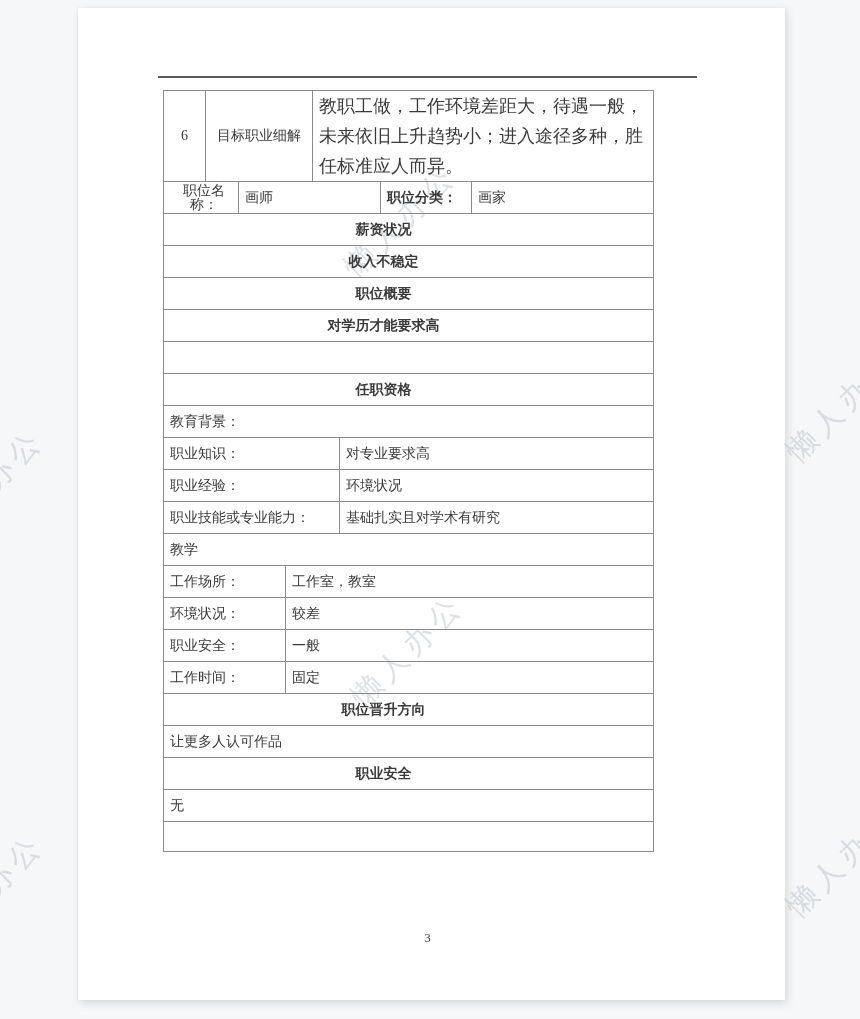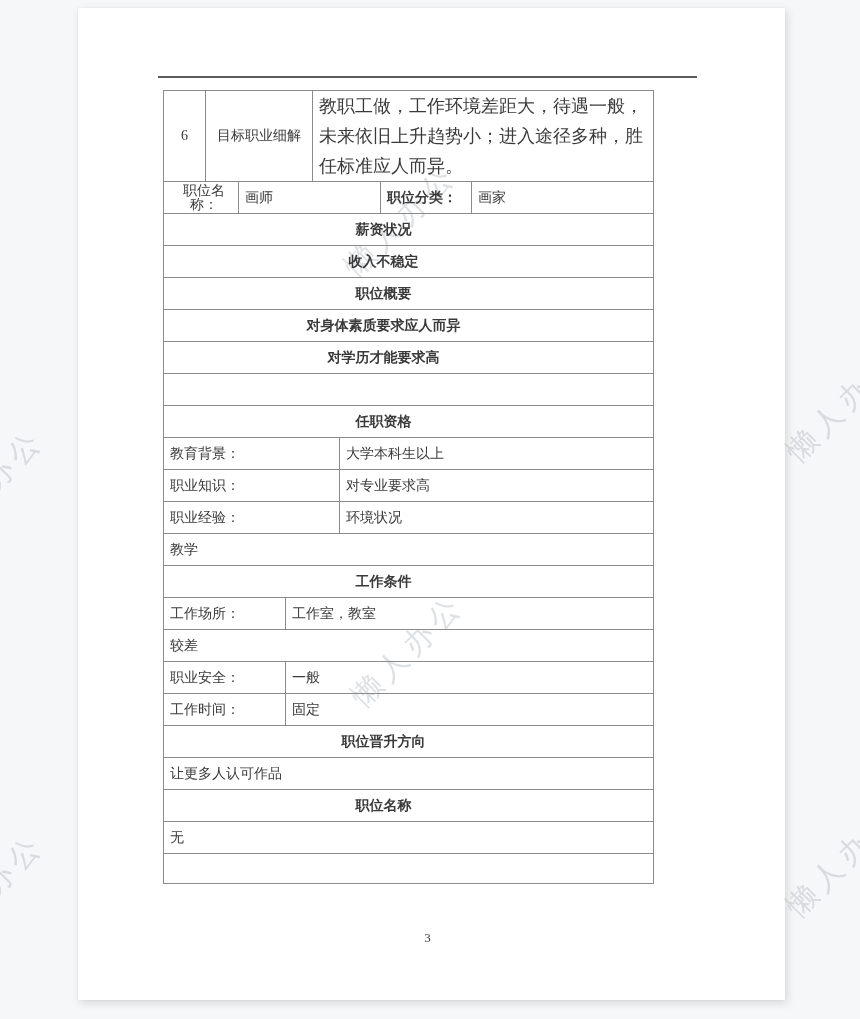--- a/index.html
+++ b/index.html
@@ -98,76 +98,74 @@
     <div class="c flex1 hdr">薪资状况</div>
   </div>
   <div class="row h32">
     <div class="c flex1 hdr">收入不稳定</div>
   </div>
 
   <div class="row h32">
     <div class="c flex1 hdr">职位概要</div>
   </div>
   <div class="row h32">
-    <div class="c flex1 hdr">对身体素质要求应人而异</div>
-  </div>
-  <div class="row h32">
     <div class="c flex1 hdr">对学历才能要求高</div>
   </div>
   <div class="row h32">
     <div class="c flex1"></div>
   </div>
 
   <div class="row h32">
     <div class="c flex1 hdr">任职资格</div>
   </div>
   <div class="row h32">
     <div class="c w176">教育背景：</div>
-    <div class="c flex1">大学本科生以上</div>
   </div>
   <div class="row h32">
     <div class="c w176">职业知识：</div>
     <div class="c flex1">对专业要求高</div>
   </div>
   <div class="row h32">
     <div class="c w176">职业经验：</div>
     <div class="c flex1">环境状况</div>
   </div>
   <div class="row h32">
+    <div class="c w176">职业技能或专业能力：</div>
+    <div class="c flex1">基础扎实且对学术有研究</div>
+  </div>
+  <div class="row h32">
     <div class="c flex1">教学</div>
   </div>
 
-  <div class="row h32">
-    <div class="c flex1 hdr">工作条件</div>
-  </div>
   <div class="row h32">
     <div class="c w122">工作场所：</div>
     <div class="c flex1">工作室，教室</div>
   </div>
   <div class="row h32">
+    <div class="c w122">环境状况：</div>
     <div class="c flex1">较差</div>
   </div>
   <div class="row h32">
     <div class="c w122">职业安全：</div>
     <div class="c flex1">一般</div>
   </div>
   <div class="row h32">
     <div class="c w122">工作时间：</div>
     <div class="c flex1">固定</div>
   </div>
 
   <div class="row h32">
     <div class="c flex1 hdr">职位晋升方向</div>
   </div>
   <div class="row h32">
     <div class="c flex1">让更多人认可作品</div>
   </div>
 
   <div class="row h32">
-    <div class="c flex1 hdr">职位名称</div>
+    <div class="c flex1 hdr">职业安全</div>
   </div>
   <div class="row h32">
     <div class="c flex1">无</div>
   </div>
 
   <div class="row h29">
     <div class="c flex1"></div>
   </div>
 
 </div>

